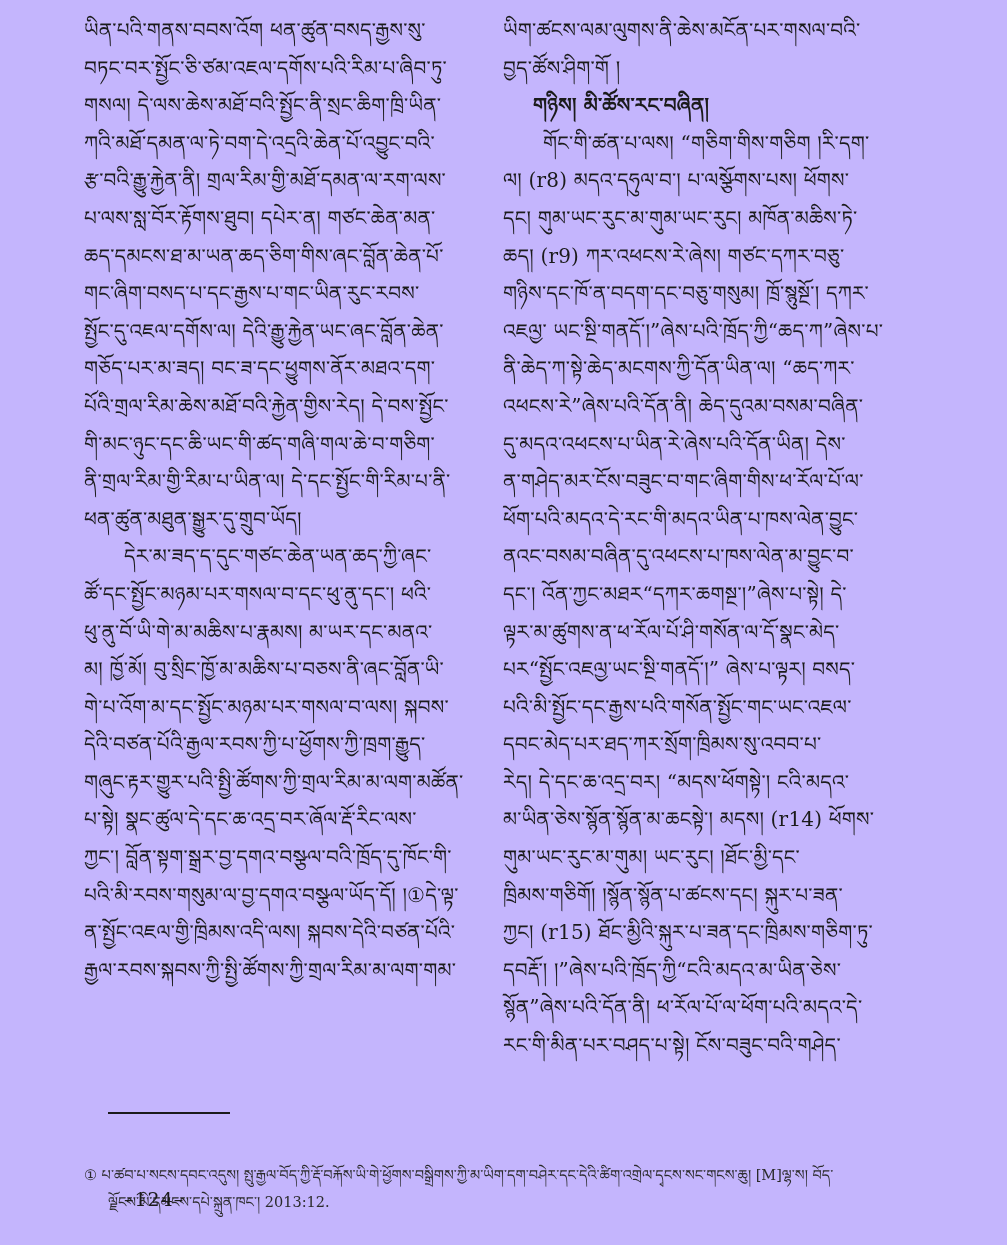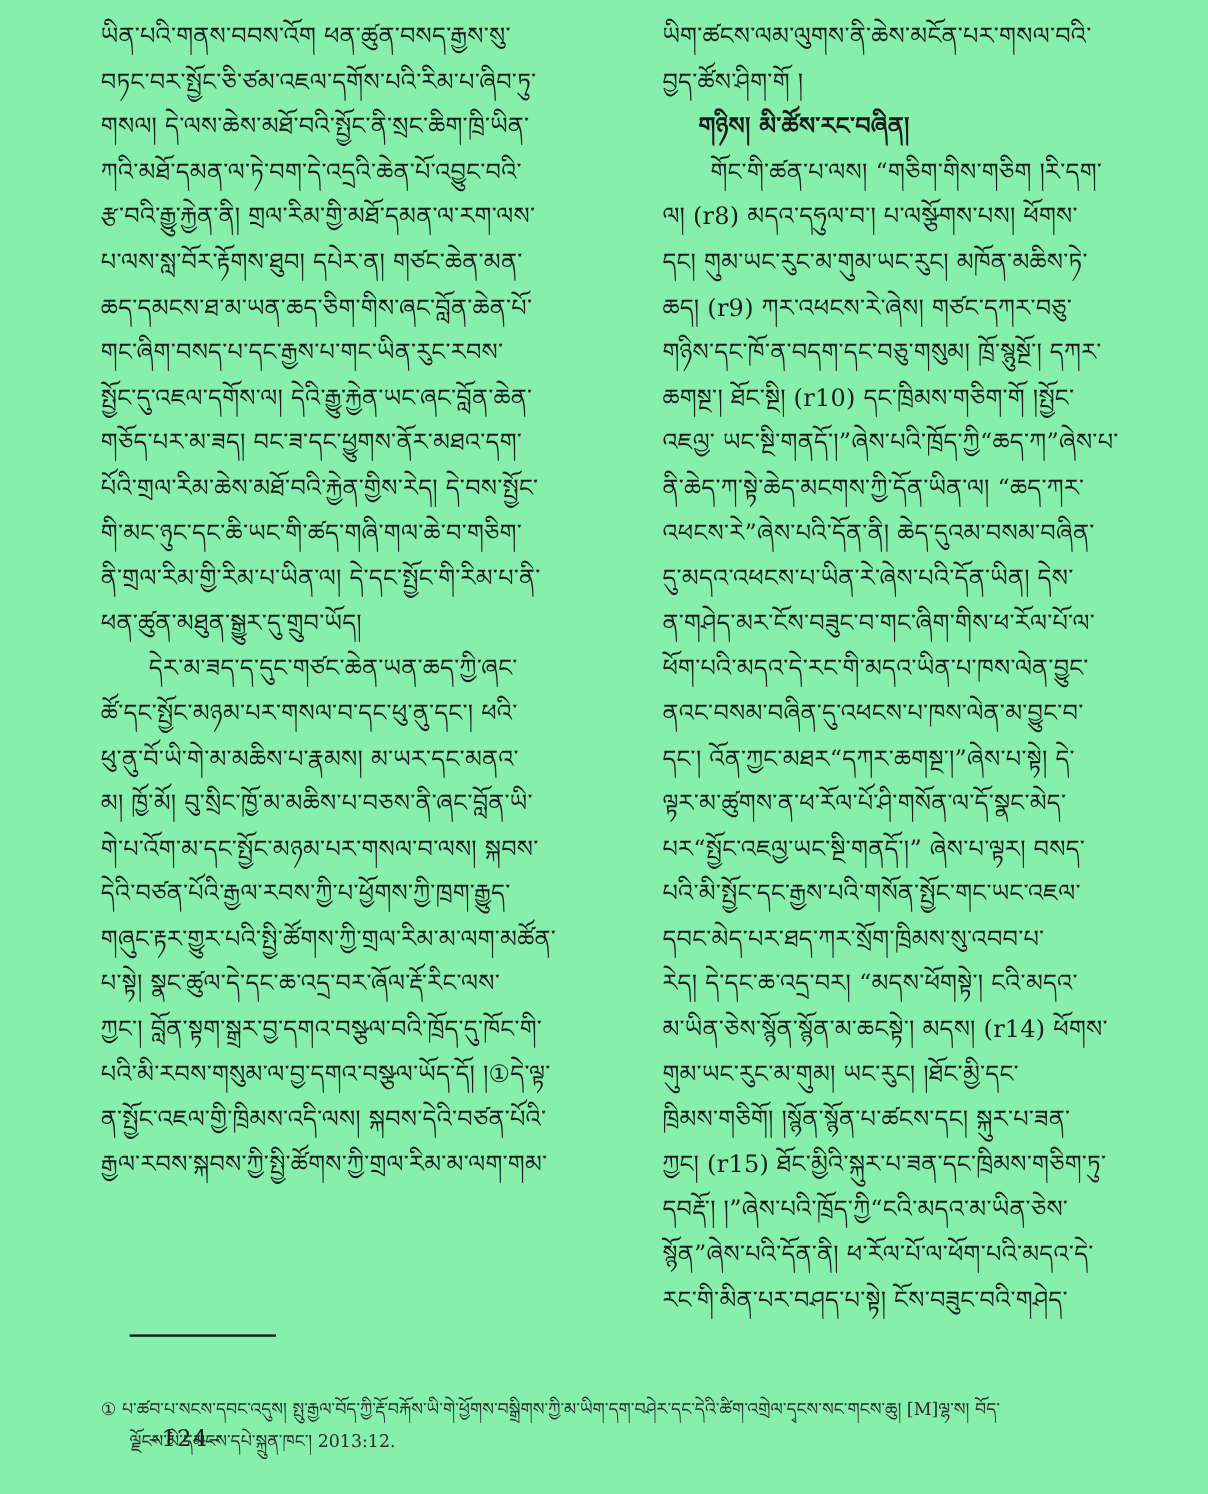--- a/index.html
+++ b/index.html
@@ -4,32 +4,32 @@
 <style>
   html, body {
     margin: 0;
     padding: 0;
     background: #f2f2f2;
   }
   .page {
     position: relative;
     width: 1007px;
     height: 1245px;
-    background: #86efac;
+    background: #c4b5fd;
     font-family: "DejaVu Serif", "Liberation Serif", serif;
     color: #1b1b1b;
     overflow: hidden;
   }
   .column {
     position: absolute;
     top: 12px;
     width: 430px;
   }
   .col-left  { left: 84px;  }
-  .col-right { left: 552px; }
+  .col-right { left: 503px; }
   .tline {
     height: 37.6px;
     line-height: 37.6px;
     font-size: 20px;
     white-space: nowrap;
     overflow: visible;
     letter-spacing: 0.2px;
   }
   .tline.indent  { padding-left: 40px; }
   .tline.heading { font-weight: bold; padding-left: 30px; }
@@ -101,21 +101,20 @@
 
   <div class="column col-right">
       <div class="tline">ཡིག་ཚངས་ལམ་ལུགས་ནི་ཆེས་མངོན་པར་གསལ་བའི་</div>
       <div class="tline">བྱད་ཚོས་ཤིག་གོ །</div>
       <div class="tline heading">གཉིས། མི་ཚོས་རང་བཞིན།</div>
       <div class="tline indent">གོང་གི་ཚན་པ་ལས། “གཅིག་གིས་གཅིག །རི་དག་</div>
       <div class="tline">ལ། (r8) མདའ་དཧུལ་བ་། པ་ལསྩོགས་པས། ཕོགས་</div>
       <div class="tline">དང། གུམ་ཡང་རུང་མ་གུམ་ཡང་རུང། མཁོན་མཆིས་ཏེ་</div>
       <div class="tline">ཆད། (r9) ཀར་འཕངས་རེ་ཞེས། གཙང་དཀར་བཅུ་</div>
       <div class="tline">གཉིས་དང་ཁོ་ན་བདག་དང་བཅུ་གསུམ། ཁྲོ་སྙུསྔོ་། དཀར་</div>
-      <div class="tline">ཆགསྔ་། ཐོང་སྔི། (r10) དང་ཁྲིམས་གཅིག་གོ །སྤྱོང་</div>
       <div class="tline">འཇལྱ་ ཡང་སྔི་གནདོ་།”ཞེས་པའི་ཁྲོད་ཀྱི“ཆད་ཀ”ཞེས་པ་</div>
       <div class="tline">ནི་ཆེད་ཀ་སྟེ་ཆེད་མངགས་ཀྱི་དོན་ཡིན་ལ། “ཆད་ཀར་</div>
       <div class="tline">འཕངས་རེ”ཞེས་པའི་དོན་ནི། ཆེད་དུའམ་བསམ་བཞིན་</div>
       <div class="tline">དུ་མདའ་འཕངས་པ་ཡིན་རེ་ཞེས་པའི་དོན་ཡིན། དེས་</div>
       <div class="tline">ན་གཤེད་མར་ངོས་བཟུང་བ་གང་ཞིག་གིས་ཕ་རོལ་པོ་ལ་</div>
       <div class="tline">ཕོག་པའི་མདའ་དེ་རང་གི་མདའ་ཡིན་པ་ཁས་ལེན་བྱུང་</div>
       <div class="tline">ནའང་བསམ་བཞིན་དུ་འཕངས་པ་ཁས་ལེན་མ་བྱུང་བ་</div>
       <div class="tline">དང་། འོན་ཀྱང་མཐར“དཀར་ཆགསྔ་།”ཞེས་པ་སྟེ། དེ་</div>
       <div class="tline">ལྟར་མ་ཚུགས་ན་ཕ་རོལ་པོ་ཤི་གསོན་ལ་དོ་སྣང་མེད་</div>
       <div class="tline">པར“སྤྱོང་འཇལྱ་ཡང་སྔི་གནདོ་།” ཞེས་པ་ལྟར། བསད་</div>

